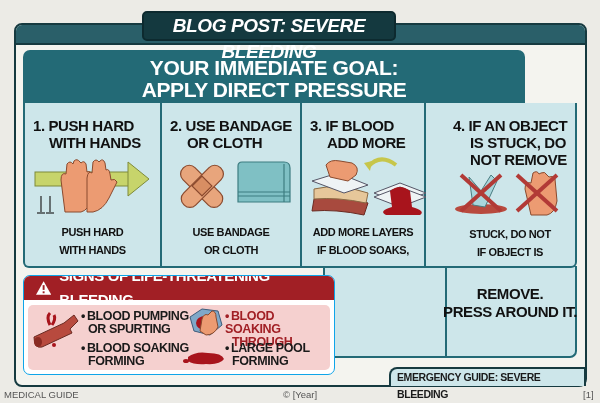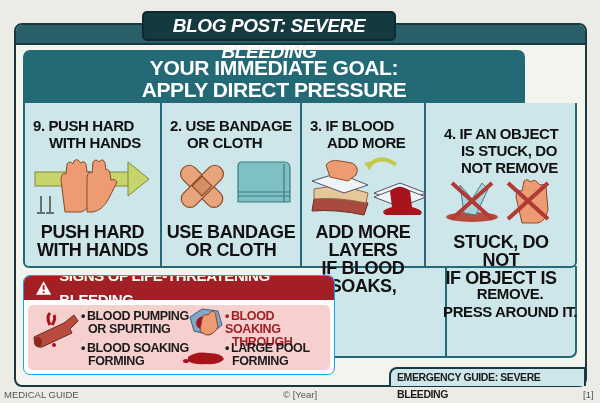--- a/index.html
+++ b/index.html
@@ -55,21 +55,21 @@
   }
   .col {
     position: absolute; top: 0; height: 165px; border-right: 2px solid #236a76;
   }
   .col:last-child { border-right: none; }
   .col-title {
     position: absolute; left: 8px; top: 14px; font-size: 15px; line-height: 17px; color: #111;
   }
   .col-body {
     position: absolute; left: 0; right: 0; top: 120px; text-align: center;
-    font-size: 18px; line-height: 18px; color: #111;
+    font-size: 11px; line-height: 18px; color: #111;
   }
   .icon-area { position: absolute; left: 6px; right: 6px; top: 55px; height: 58px; }
 
   
   .warn {
     position: absolute; left: 23px; top: 275px; width: 312px; height: 100px;
     background: #fff; border: 1px solid #0ea5e9; border-radius: 7px; overflow: hidden;
   }
   .warn-head {
     height: 24px; background: #a11f25; color: #fff; font-size: 15px;
@@ -110,21 +110,21 @@
 </div>
 
 <div class="cols-lower">
   <div class="cols-lower-divider"></div>
 </div>
 
 <div class="cols">
 
   <div class="col" style="left:0;width:137px;">
     <div class="col-title cond">
-      <div>9. PUSH HARD</div>
+      <div>1. PUSH HARD</div>
       <div style="padding-left:16px">WITH HANDS</div>
     </div>
     <div class="icon-area">
       <svg width="125" height="58" viewBox="0 0 125 58">
         <rect x="4" y="14" width="95" height="14" fill="#c7d46b" stroke="#7e8a3a"></rect>
         <polygon points="97,4 118,21 97,38" fill="#c7d46b" stroke="#7e8a3a"></polygon>
         <g fill="#ec9b72" stroke="#8a4a2e" stroke-width="1">
           <path d="M34 54 L30 22 Q30 14 35 16 L36 6 Q39 2 42 6 L43 3 Q46 0 49 4 L50 5 Q53 2 55 6 L56 14 Q60 12 60 18 L60 40 Q58 52 50 54 Z"></path>
           <path d="M56 54 L56 20 Q57 12 61 15 L62 4 Q65 0 68 4 L69 3 Q72 0 74 5 L75 12 Q78 10 79 16 L80 22 Q84 20 86 24 L78 40 Q72 52 62 54 Z"></path>
         </g>
@@ -187,21 +187,21 @@
         </g>
         <path d="M82 38 Q92 30 102 38 L104 54 Q118 58 112 62 L78 62 Q70 58 84 54 Z" fill="#a8141c"></path>
       </svg>
     </div>
     <div class="col-body cond">
       <div>ADD MORE LAYERS</div>
       <div>IF BLOOD SOAKS,</div>
     </div>
   </div>
 
-  <div class="col" style="left:411px;width:130px;margin-top:8px;">
+  <div class="col" style="left:420px;width:130px;">
     <div class="col-title cond">
       <div>4. IF AN OBJECT</div>
       <div style="padding-left:17px">IS STUCK, DO</div>
       <div style="padding-left:17px">NOT REMOVE</div>
     </div>
     <div class="icon-area" style="top:68px;height:45px">
       <svg width="120" height="45" viewBox="0 0 120 45">
         <ellipse cx="30" cy="38" rx="26" ry="5" fill="#b84a3e"></ellipse>
         <path d="M18 6 L30 20 L40 4 L46 10 L34 36 L22 34 Z" fill="#a9d6dc" stroke="#4a7c80"></path>
         <g stroke="#b23a36" stroke-width="4">

